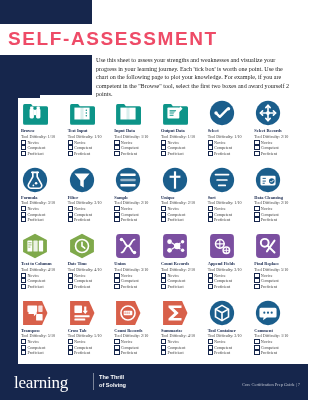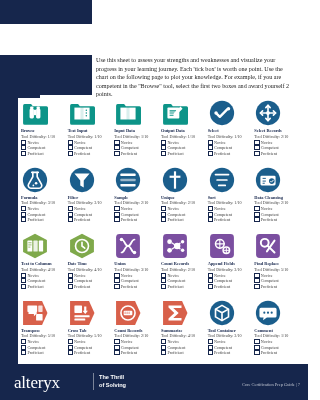--- a/index.html
+++ b/index.html
@@ -76,20 +76,21 @@
 </style>
 </head>
 <body>
 
 <div class="page">
 
   <div class="navy-top"></div>
   <div class="navy-notch"></div>
   <div class="navy-side"></div>
 
+  <div class="title">SELF-ASSESSMENT</div>
 
   <div class="intro">Use this sheet to assess your strengths and weaknesses and visualize your progress in your learning journey. Each 'tick box' is worth one point. Use the chart on the following page to plot your knowledge. For example, if you are competent in the "Browse" tool, select the first two boxes and award yourself 2 points.</div>
 
   <div class="card">
     <div class="grid" id="tool-grid">
         <div class="cell">
           <div class="icon">
             <svg viewBox="0 0 24 24">
               <path d="M1 5.2a1.4 1.4 0 011.4-1.4h6l1.6 1.9h12.6A1.4 1.4 0 0124 7.1v14.3a1.4 1.4 0 01-1.4 1.4H2.4A1.4 1.4 0 011 21.4z" fill="#0d9488"></path>
               <g fill="#fff">
@@ -722,21 +723,21 @@
           </div>
           <div class="crow">
             <span class="cbox"></span>
             <span class="clab">Proficient</span>
           </div>
         </div>
       </div>
   </div>
 
   <div class="footer">
-    <div class="logo">alteryx</div>
+    <div class="logo">learning</div>
     <div class="logo-div"></div>
     <div class="tagline">
       <span>The Thrill</span><br>
       <span>of Solving</span>
     </div>
     <div class="fnote">Core Certification Prep Guide | 7</div>
   </div>
 
 </div>
 

